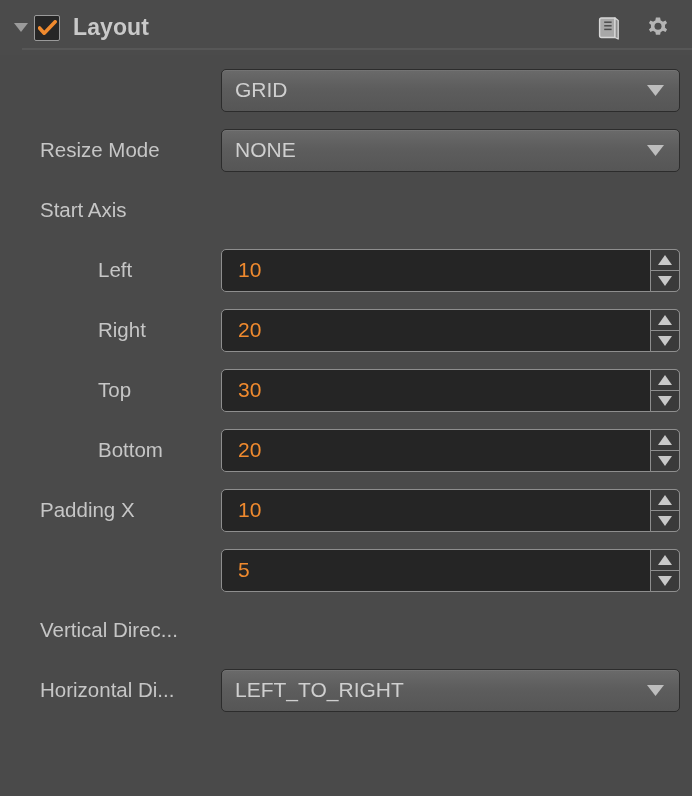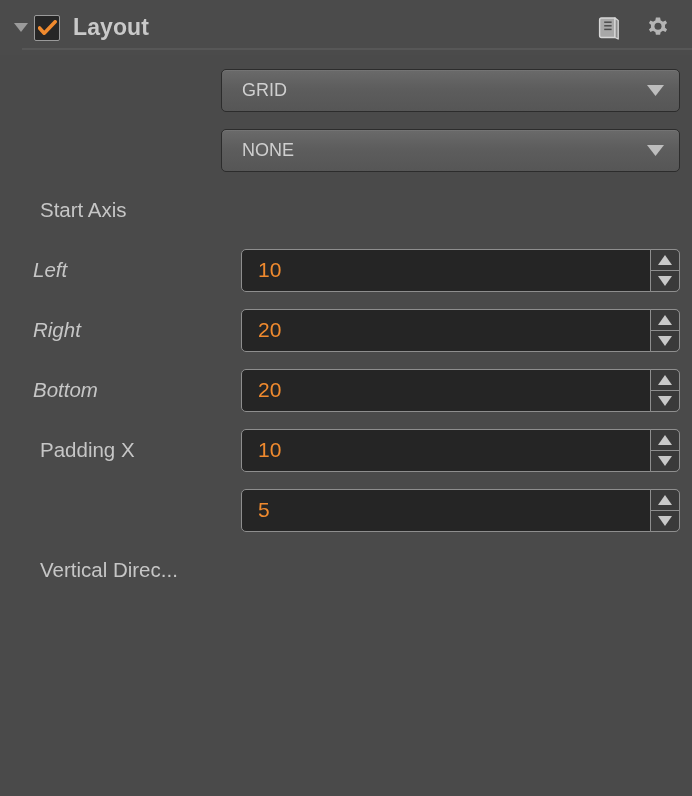--- a/index.html
+++ b/index.html
@@ -91,21 +91,21 @@
     display: flex;
     align-items: center;
   }
   .row-label {
     color: #c6c6c6;
     font-size: 20.5px;
     white-space: nowrap;
     overflow: hidden;
   }
   .row-label.indent-0 { margin-left: 40px; width: 178px; }
-  .row-label.indent-1 { margin-left: 33px; width: 153px; font-style: italic; }
+  .row-label.indent-1 { margin-left: 98px; width: 153px; }
 
   .field-wrap {
     position: absolute;
     left: 221px;
     width: 459px;
   }
 
   
   .dropdown {
     position: relative;
@@ -113,22 +113,22 @@
     box-sizing: border-box;
     background: linear-gradient(to bottom, #6a6a6a 0%, #5d5d5d 45%, #565656 100%);
     border: 1px solid #2c2c2c;
     border-radius: 5px;
     display: flex;
     align-items: center;
     box-shadow: inset 0 1px 0 rgba(255,255,255,0.07);
   }
   .dropdown-value {
     color: #cfcfcf;
-    font-size: 18px;
-    margin-left: 20px;
+    font-size: 21px;
+    margin-left: 13px;
     white-space: nowrap;
     overflow: hidden;
   }
   .dropdown-arrow {
     position: absolute;
     right: 14px;
     top: 0;
     bottom: 0;
     display: flex;
     align-items: center;
@@ -138,21 +138,20 @@
   
   .numfield {
     position: relative;
     height: 43px;
     box-sizing: border-box;
     background: #252525;
     border: 1px solid #8e8e8e;
     border-radius: 5px;
     display: flex;
     align-items: center;
-    margin-left: 20px;
   }
   .numfield-value {
     color: #f08a2e;
     font-size: 21px;
     margin-left: 16px;
     white-space: nowrap;
   }
   .spinner {
     position: absolute;
     right: -1px;
@@ -227,20 +226,21 @@
             <span class="dropdown-value">GRID</span>
             <div class="dropdown-arrow">
               <svg width="19" height="13" viewBox="0 0 19 13">
                 <polygon points="1,1 18,1 9.5,12" fill="#bdbdbd"></polygon>
               </svg>
             </div>
           </div>
         </div>
       </div>
       <div class="row">
+        <div class="row-label indent-0">Resize Mode</div>
         <div class="field-wrap">
           <div class="dropdown">
             <span class="dropdown-value">NONE</span>
             <div class="dropdown-arrow">
               <svg width="19" height="13" viewBox="0 0 19 13">
                 <polygon points="1,1 18,1 9.5,12" fill="#bdbdbd"></polygon>
               </svg>
             </div>
           </div>
         </div>
@@ -282,20 +282,40 @@
               <div class="spin-btn down">
                 <svg width="16" height="12" viewBox="0 0 16 12">
                   <polygon points="1,1 15,1 8,11" fill="#c9c9c9"></polygon>
                 </svg>
               </div>
             </div>
           </div>
         </div>
       </div>
       <div class="row">
+        <div class="row-label indent-1">Top</div>
+        <div class="field-wrap">
+          <div class="numfield">
+            <span class="numfield-value">30</span>
+            <div class="spinner">
+              <div class="spin-btn up">
+                <svg width="16" height="12" viewBox="0 0 16 12">
+                  <polygon points="1,11 15,11 8,1" fill="#c9c9c9"></polygon>
+                </svg>
+              </div>
+              <div class="spin-btn down">
+                <svg width="16" height="12" viewBox="0 0 16 12">
+                  <polygon points="1,1 15,1 8,11" fill="#c9c9c9"></polygon>
+                </svg>
+              </div>
+            </div>
+          </div>
+        </div>
+      </div>
+      <div class="row">
         <div class="row-label indent-1">Bottom</div>
         <div class="field-wrap">
           <div class="numfield">
             <span class="numfield-value">20</span>
             <div class="spinner">
               <div class="spin-btn up">
                 <svg width="16" height="12" viewBox="0 0 16 12">
                   <polygon points="1,11 15,11 8,1" fill="#c9c9c9"></polygon>
                 </svg>
               </div>
@@ -343,15 +363,28 @@
                   <polygon points="1,1 15,1 8,11" fill="#c9c9c9"></polygon>
                 </svg>
               </div>
             </div>
           </div>
         </div>
       </div>
       <div class="row">
         <div class="row-label indent-0">Vertical Direc...</div>
       </div>
+      <div class="row">
+        <div class="row-label indent-0">Horizontal Di...</div>
+        <div class="field-wrap">
+          <div class="dropdown">
+            <span class="dropdown-value">LEFT_TO_RIGHT</span>
+            <div class="dropdown-arrow">
+              <svg width="19" height="13" viewBox="0 0 19 13">
+                <polygon points="1,1 18,1 9.5,12" fill="#bdbdbd"></polygon>
+              </svg>
+            </div>
+          </div>
+        </div>
+      </div>
     </div>
 
 </div>
 
 </body></html>

